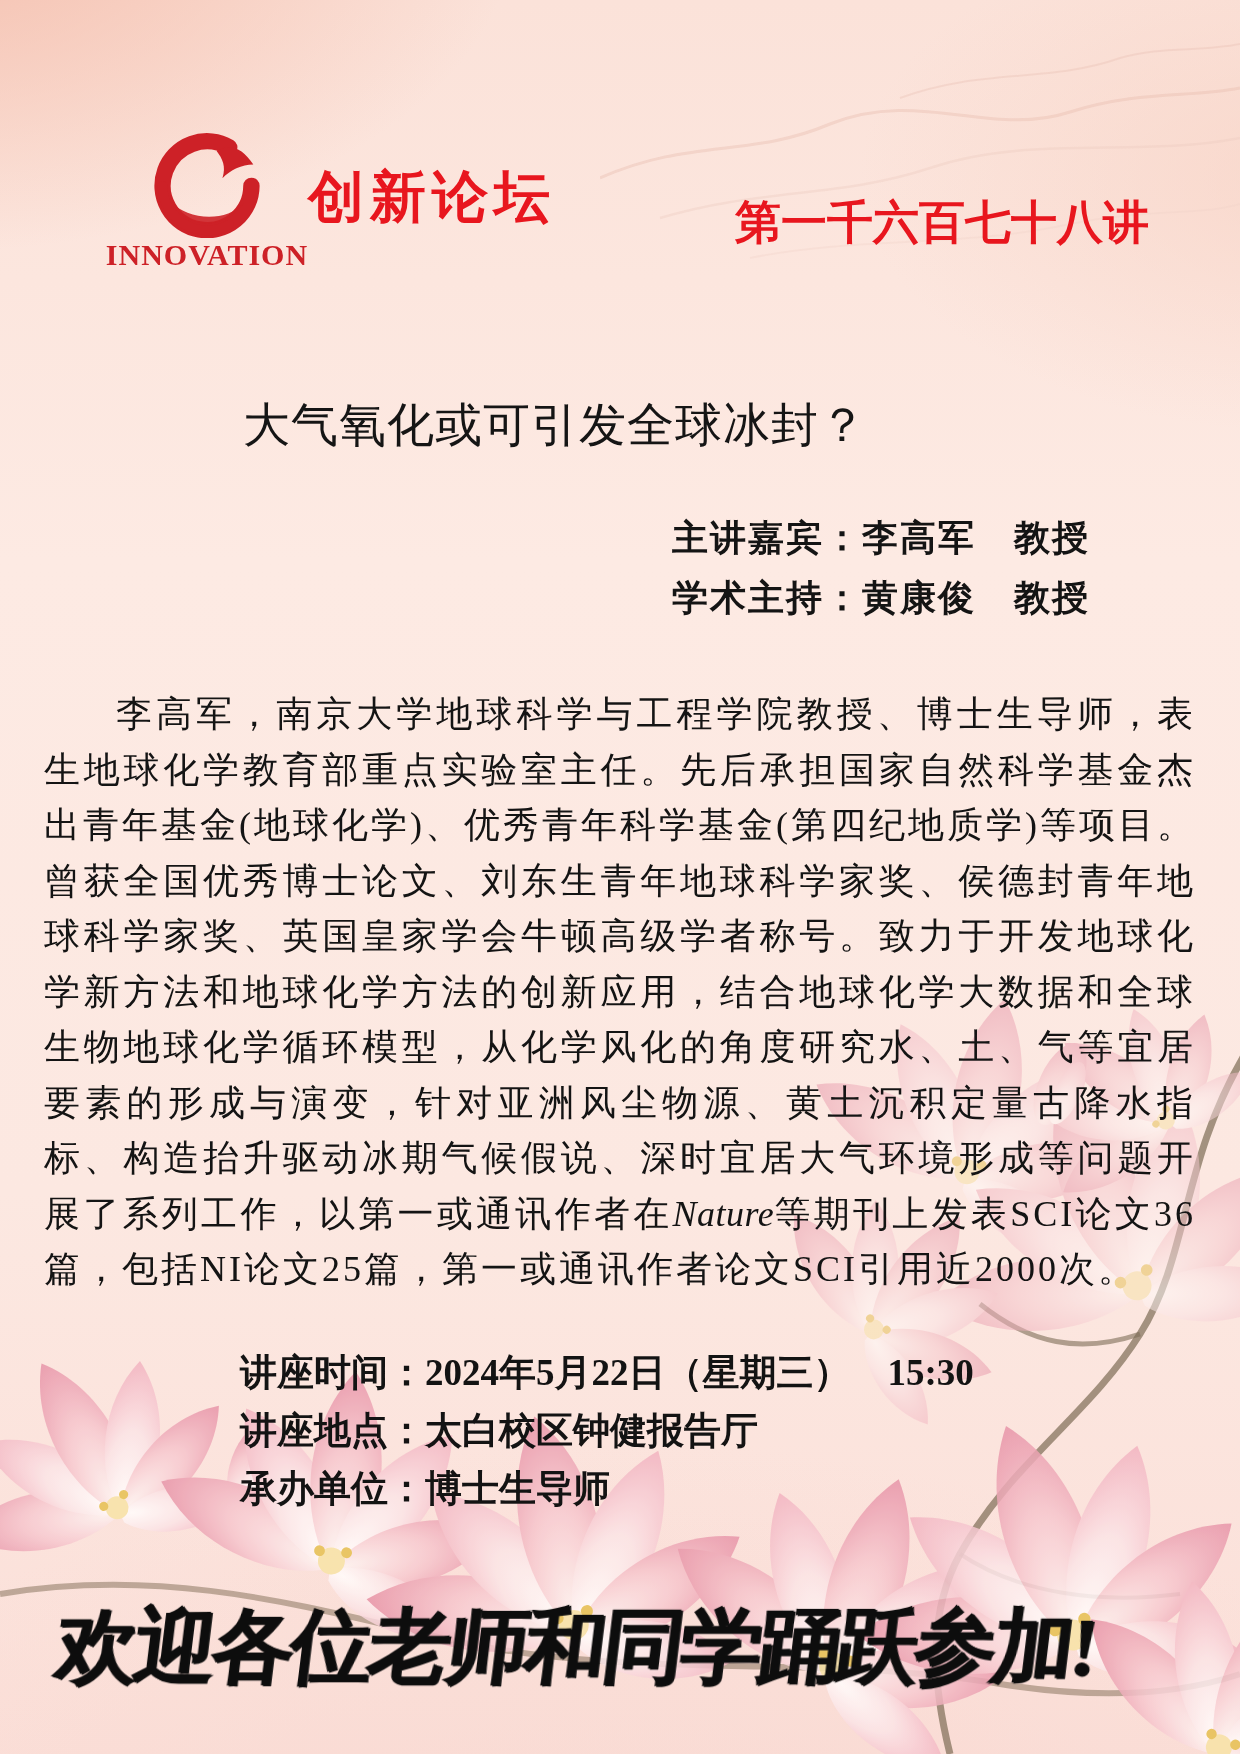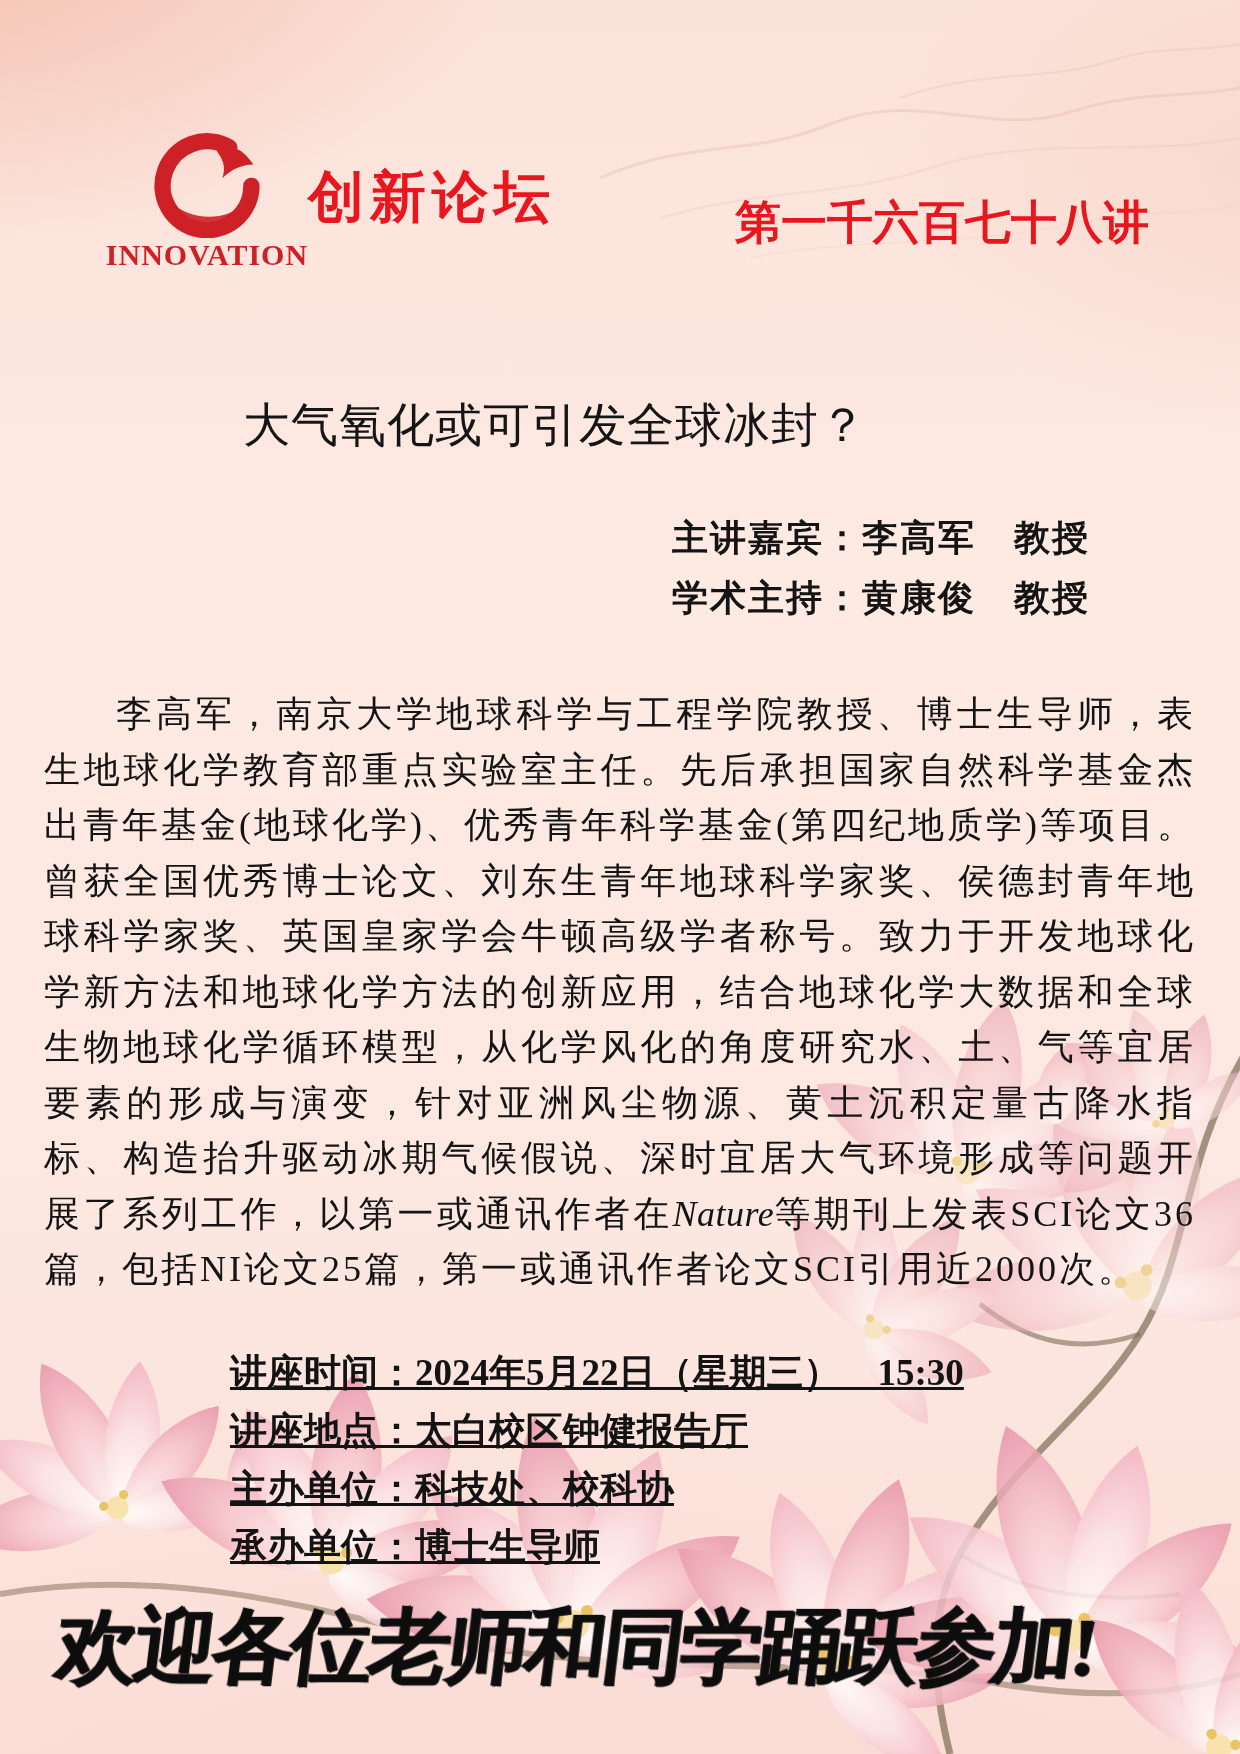--- a/index.html
+++ b/index.html
@@ -37,21 +37,21 @@
     font-size:36px; font-weight:700; letter-spacing:2px; color:#141414;
   }
   .guest-line{top:514px;}
   .host-line{top:574px;}
   .bio{
     position:absolute; left:44px; top:687px; width:1152px; margin:0; z-index:5;
     font-size:36px; line-height:55.5px; letter-spacing:3px;
     text-align:justify; text-indent:2em; color:#141414;
   }
   .nature-italic{font-style:italic; letter-spacing:0.5px;}
-  .details{position:absolute; left:230px; top:1344px; z-index:5; font-size:37px; font-weight:700; line-height:58px; color:#131313; white-space:nowrap;text-decoration:underline;}
+  .details{position:absolute; left:240px; top:1344px; z-index:5; font-size:37px; font-weight:700; line-height:58px; color:#131313; white-space:nowrap;}
   .welcome{
     position:absolute; left:0; top:1592px; width:1150px; z-index:6; text-align:center;
     font-size:82px; font-weight:900; letter-spacing:-4px; color:#0d0d0d;
     transform:skewX(-7deg);
     text-shadow:2px 1px 0 #111;
     font-family:"Liberation Serif", serif; white-space:nowrap;
   }
 </style>
 </head>
 <body>
@@ -135,19 +135,18 @@
 
   <h1 class="main-title">大气氧化或可引发全球冰封？</h1>
   <div class="guest-line">主讲嘉宾：李高军　教授</div>
   <div class="host-line">学术主持：黄康俊　教授</div>
 
   <p class="bio"><span>李高军，南京大学地球科学与工程学院教授、博士生导师，表生地球化学教育部重点实验室主任。先后承担国家自然科学基金杰出青年基金(地球化学)、优秀青年科学基金(第四纪地质学)等项目。曾获全国优秀博士论文、刘东生青年地球科学家奖、侯德封青年地球科学家奖、英国皇家学会牛顿高级学者称号。致力于开发地球化学新方法和地球化学方法的创新应用，结合地球化学大数据和全球生物地球化学循环模型，从化学风化的角度研究水、土、气等宜居要素的形成与演变，针对亚洲风尘物源、黄土沉积定量古降水指标、构造抬升驱动冰期气候假说、深时宜居大气环境形成等问题开展了系列工作，以第一或通讯作者在</span><span class="nature-italic">Nature</span><span>等期刊上发表SCI论文36篇，包括NI论文25篇，第一或通讯作者论文SCI引用近2000次。</span></p>
 
   <div class="details">
     <div class="detail-line">讲座时间：2024年5月22日（星期三）　15:30</div>
     <div class="detail-line">讲座地点：太白校区钟健报告厅</div>
-    <div class="detail-line">主办单位：科技处、校科协</div>
     <div class="detail-line">承办单位：博士生导师</div>
   </div>
 
   <div class="welcome">欢迎各位老师和同学踊跃参加!</div>
 
 </div>
 
 </body></html>

